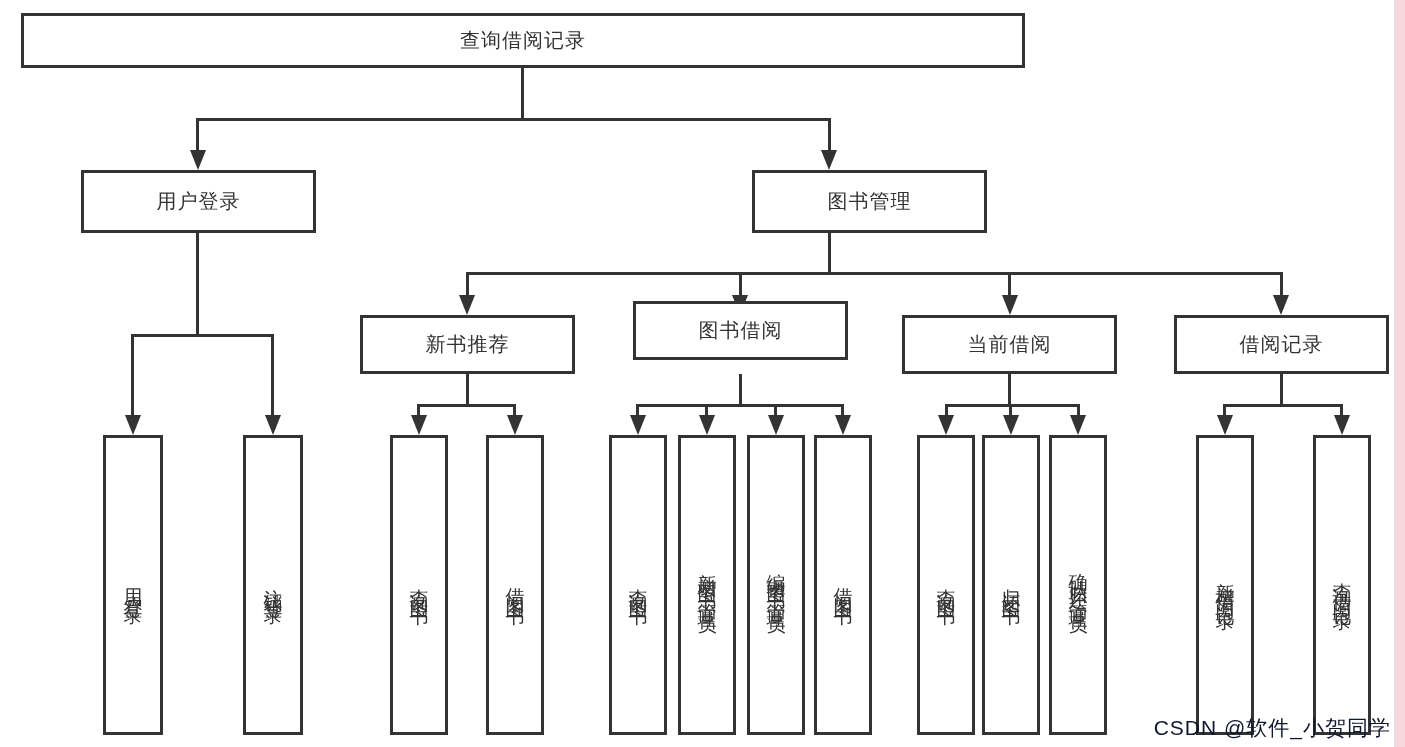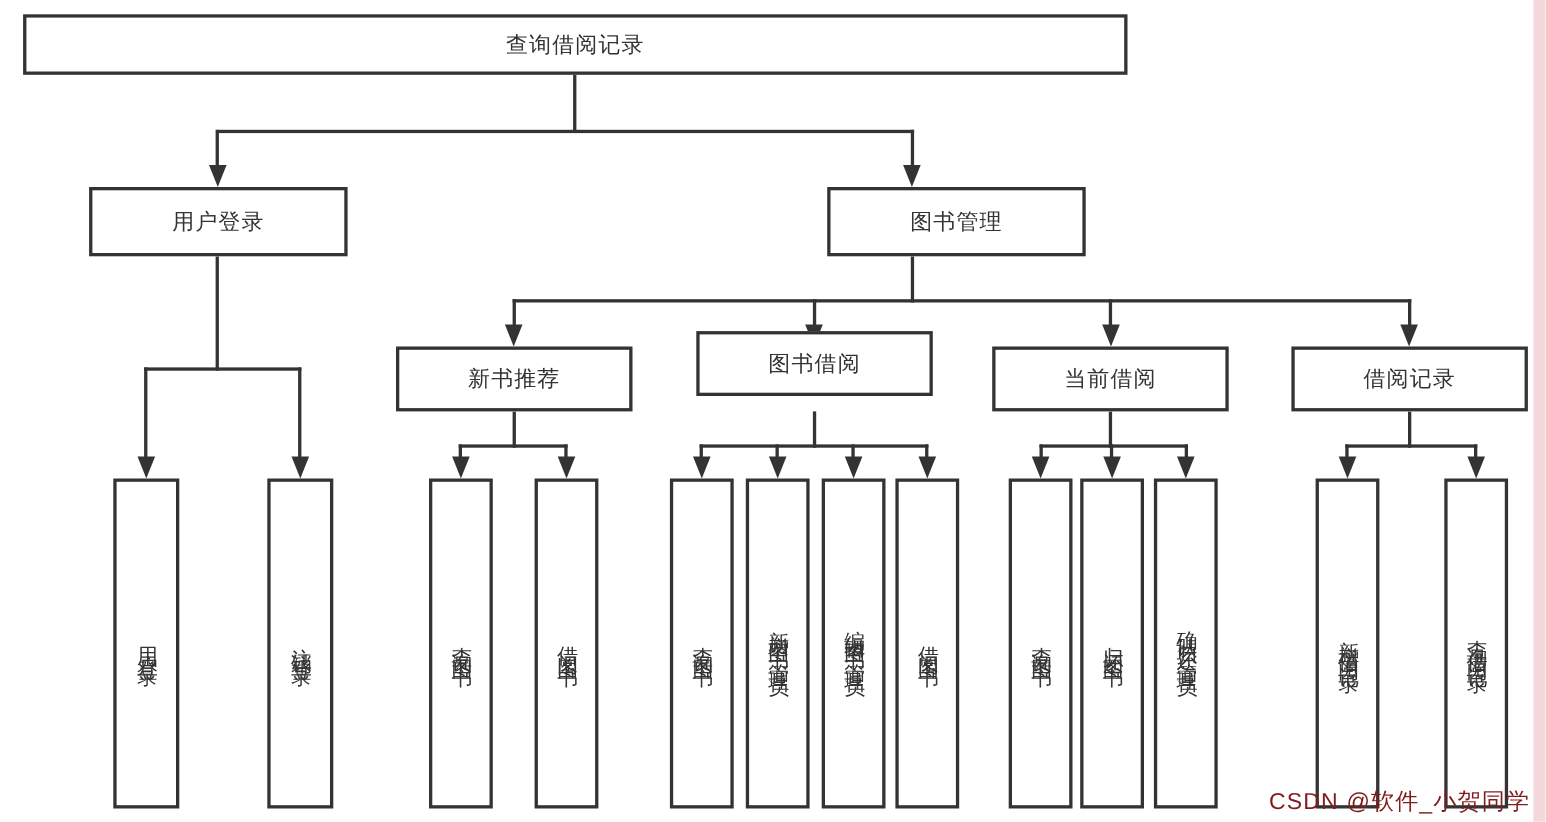--- a/index.html
+++ b/index.html
@@ -24,21 +24,21 @@
   }
   .vline{position:absolute;width:3px;background:#333333;z-index:1;}
   .hline{position:absolute;height:3px;background:#333333;z-index:1;}
   .tri{
     position:absolute;width:0;height:0;z-index:1;
     border-left:8px solid transparent;border-right:8px solid transparent;
     border-top:20px solid #333333;
   }
   .watermark{
     position:absolute;right:14px;top:714px;z-index:5;
-    color:#7f1d1d;font-size:21px;letter-spacing:1px;
+    color:#0f172a;font-size:21px;letter-spacing:1px;
   }
   .edge-strip{
     position:absolute;left:1394px;top:0;width:11px;height:747px;
     background:#f5d8dc;z-index:4;
   }
 </style>
 </head>
 <body>
 
 <div class="stage">

